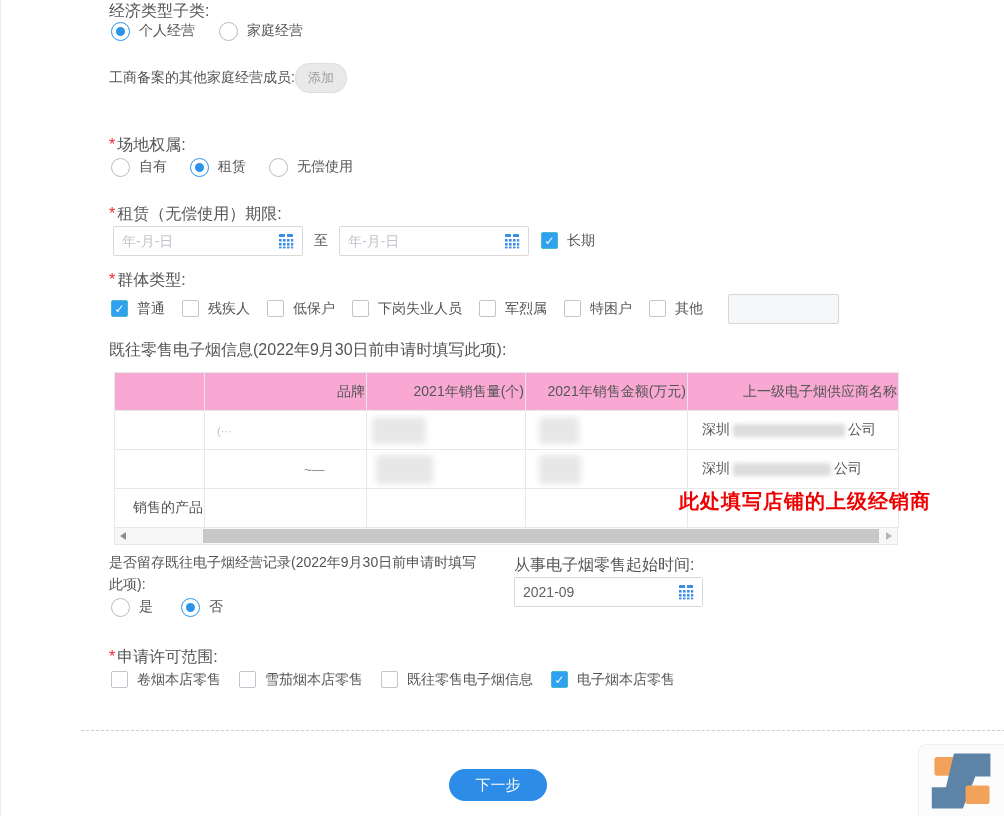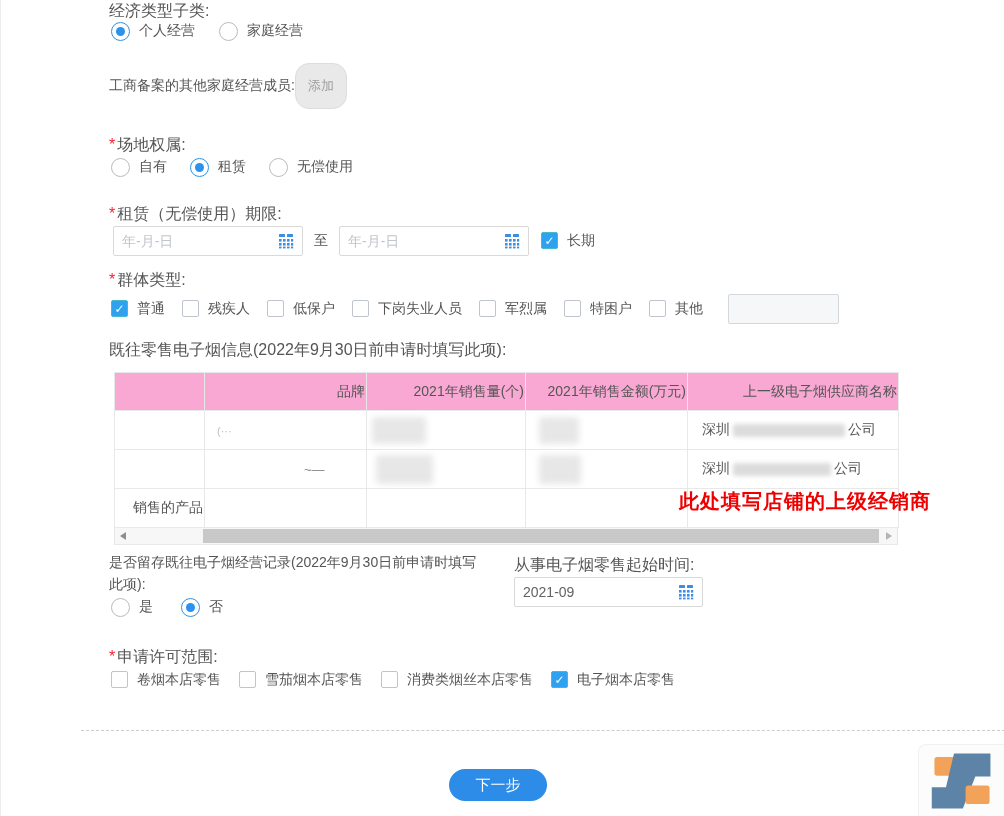--- a/index.html
+++ b/index.html
@@ -27,21 +27,21 @@
   
   .input { height:30px; border:1px solid #d9d9d9; border-radius:2px; background:#fff;
            display:flex; align-items:center; padding:0 8px; }
   .input input { border:none; outline:none; width:100%; font-size:14px; color:#606266;
                  font-family:inherit; background:transparent; padding:0; }
   .input input::placeholder { color:#c0c4cc; }
   .input.gray { background:#f6f7f9; border-color:#d4d7dc; }
   .cal { flex:0 0 auto; margin-left:6px; }
   
   .pill-gray { border:1px solid #ddd; background:#e9e9e9; color:#9e9e9e; font-size:13px;
-               border-radius:14px; padding:13px 12px; cursor:default; font-family:Liberation Serif, serif; }
+               border-radius:14px; padding:5px 12px; cursor:default; font-family:Liberation Serif, serif; }
   .btn-next { position:absolute; width:98px; height:32px; border:none; border-radius:16px;
               background:#2d8ce8; color:#fff; font-size:15px; cursor:pointer; font-family:inherit;margin-top:17px; }
   
   .tbl { position:absolute; left:113px; top:372px; width:784px; border-collapse:collapse; table-layout:fixed; }
   .tbl th,.tbl td { border:1px solid #e8e8e8; font-weight:normal; font-size:14px; color:#555; overflow:hidden; white-space:nowrap; }
   .tbl th { background:#f9a8d4; height:38px;text-align:right; }
   .tbl td { height:39px; background:#fff; }
   .pl12 { padding-left:12px; text-align:left; }
   .pl14 { padding-left:14px; text-align:left; }
   .ctr { text-align:center; }
@@ -282,21 +282,21 @@
     <span class="opt">
       <span class="ck"></span>
       <span>卷烟本店零售</span>
     </span>
     <span class="opt">
       <span class="ck"></span>
       <span>雪茄烟本店零售</span>
     </span>
     <span class="opt">
       <span class="ck"></span>
-      <span>消费类烟丝本店零售</span>
+      <span>既往零售电子烟信息</span>
     </span>
     <span class="opt">
       <span class="ck on"></span>
       <span>电子烟本店零售</span>
     </span>
   </div>
 
   <div class="divider"></div>
   <button class="btn-next" style="left:448px;top:752px">下一步</button>
 

